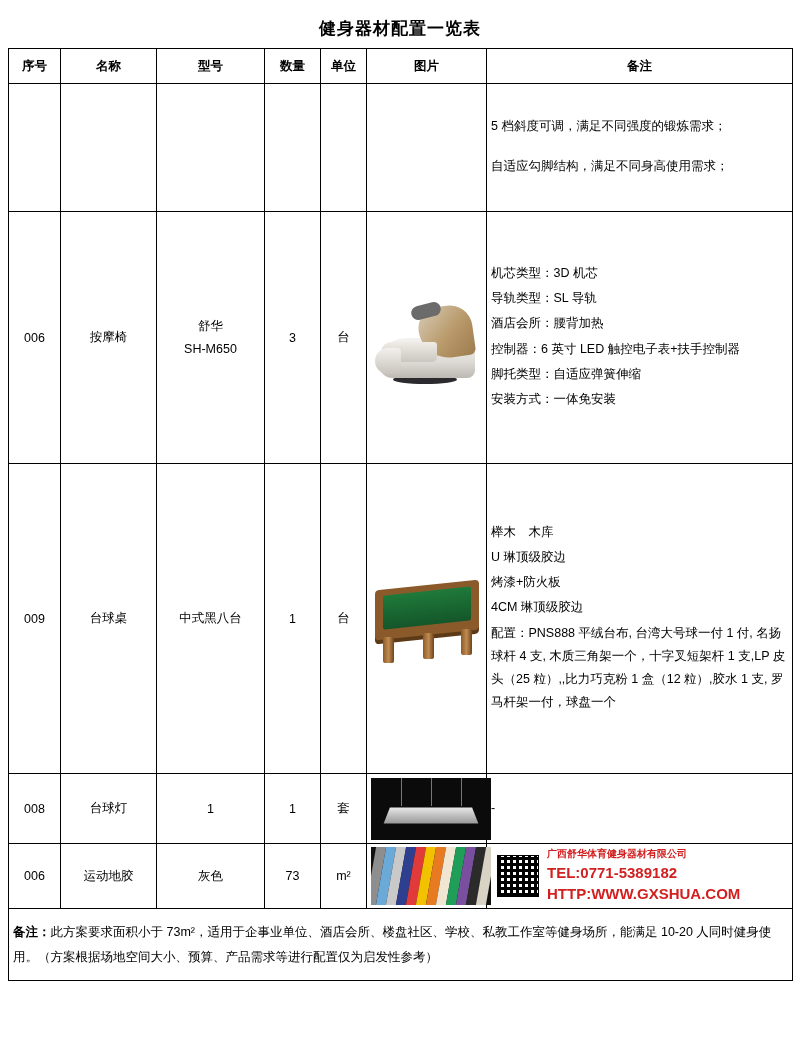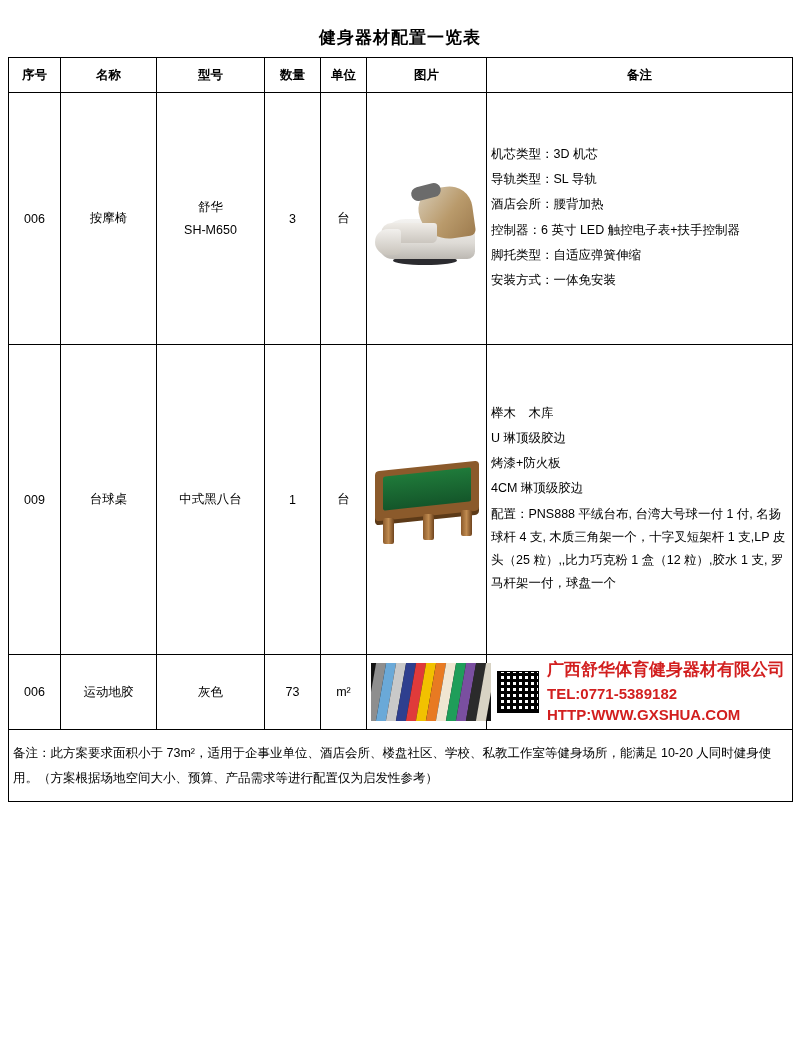--- a/index.html
+++ b/index.html
@@ -11,21 +11,21 @@
     width: 800px;
     height: 1048px;
     font-family: "Liberation Sans", "DejaVu Sans", sans-serif;
     color: #000000;
     font-size: 12px;
   }
   .page {
     width: 800px;
     height: 899px;
     box-sizing: border-box;
-    padding: 20px 8px 0 8px;
+    padding: 11px 8px 0 8px;
     position: relative;
   }
   .doc-title {
     text-align: center;
     font-size: 17px;
     font-weight: bold;
     letter-spacing: 1px;
     padding: 6px 0 8px 0;
   }
   table.equip {
@@ -193,29 +193,29 @@
   .qr {
     width: 40px; height: 40px;
     background:
       repeating-linear-gradient(0deg,#000 0 3px,#fff 3px 6px),
       repeating-linear-gradient(90deg,#000 0 3px,#fff 3px 6px);
     background-blend-mode: multiply;
     border: 1px solid #000;
     flex: 0 0 auto;
   }
   .company-text { color: #d21f1f; font-weight: bold; line-height: 1.45; }
-  .company-text .cname { font-size: 17px; }
+  .company-text .cname { font-size: 10px; }
   .company-text .cline { font-size: 15px; }
   .footnote {
     text-align: left;
     line-height: 1.95;
     padding: 8px 10px;
     font-size: 13px;
   }
-  .footnote b { font-weight: normal; text-align: right; }
+  .footnote b { font-weight: bold; text-align: right; }
   .dash { text-align: center; }
 </style>
 </head>
 <body>
 
 <div class="page">
 
   <div class="doc-title">健身器材配置一览表</div>
 
   <table class="equip">
@@ -234,20 +234,32 @@
         <th>名称</th>
         <th>型号</th>
         <th>数量</th>
         <th>单位</th>
         <th>图片</th>
         <th>备注</th>
       </tr>
     </thead>
     <tbody>
 
+      <tr style="height:128px;">
+        <td class="center"></td>
+        <td class="center"></td>
+        <td class="center"></td>
+        <td class="center"></td>
+        <td class="center"></td>
+        <td class="pic"></td>
+        <td class="remark">
+          <p>5 档斜度可调，满足不同强度的锻炼需求；</p>
+          <p style="margin-top:16px;">自适应勾脚结构，满足不同身高使用需求；</p>
+        </td>
+      </tr>
 
       <tr style="height:252px;">
         <td class="center">006</td>
         <td class="center">按摩椅</td>
         <td class="center">
           <div class="model-line">舒华</div>
           <div class="model-line">SH-M650</div>
         </td>
         <td class="center">3</td>
         <td class="center">台</td>
@@ -288,20 +300,36 @@
         </td>
         <td class="remark">
           <p>榉木　木库</p>
           <p>U 琳顶级胶边</p>
           <p>烤漆+防火板</p>
           <p>4CM 琳顶级胶边</p>
           <p>配置：PNS888 平绒台布, 台湾大号球一付 1 付, 名扬球杆 4 支, 木质三角架一个，十字叉短架杆 1 支,LP 皮头（25 粒）,,比力巧克粉 1 盒（12 粒）,胶水 1 支, 罗马杆架一付，球盘一个</p>
         </td>
       </tr>
 
+      <tr style="height:70px;">
+        <td class="center">008</td>
+        <td class="center">台球灯</td>
+        <td class="center">1</td>
+        <td class="center">1</td>
+        <td class="center">套</td>
+        <td class="pic">
+          <div class="img-box lamp">
+            <div class="wire1"></div>
+            <div class="wire2"></div>
+            <div class="wire3"></div>
+            <div class="shade"></div>
+          </div>
+        </td>
+        <td class="remark dash">-</td>
+      </tr>
 
       <tr style="height:64px;">
         <td class="center">006</td>
         <td class="center">运动地胶</td>
         <td class="center">灰色</td>
         <td class="center">73</td>
         <td class="center">m²</td>
         <td class="pic">
           <div class="img-box floor" id="floor-img">
               <span style="background: rgb(142, 142, 142);"></span>

